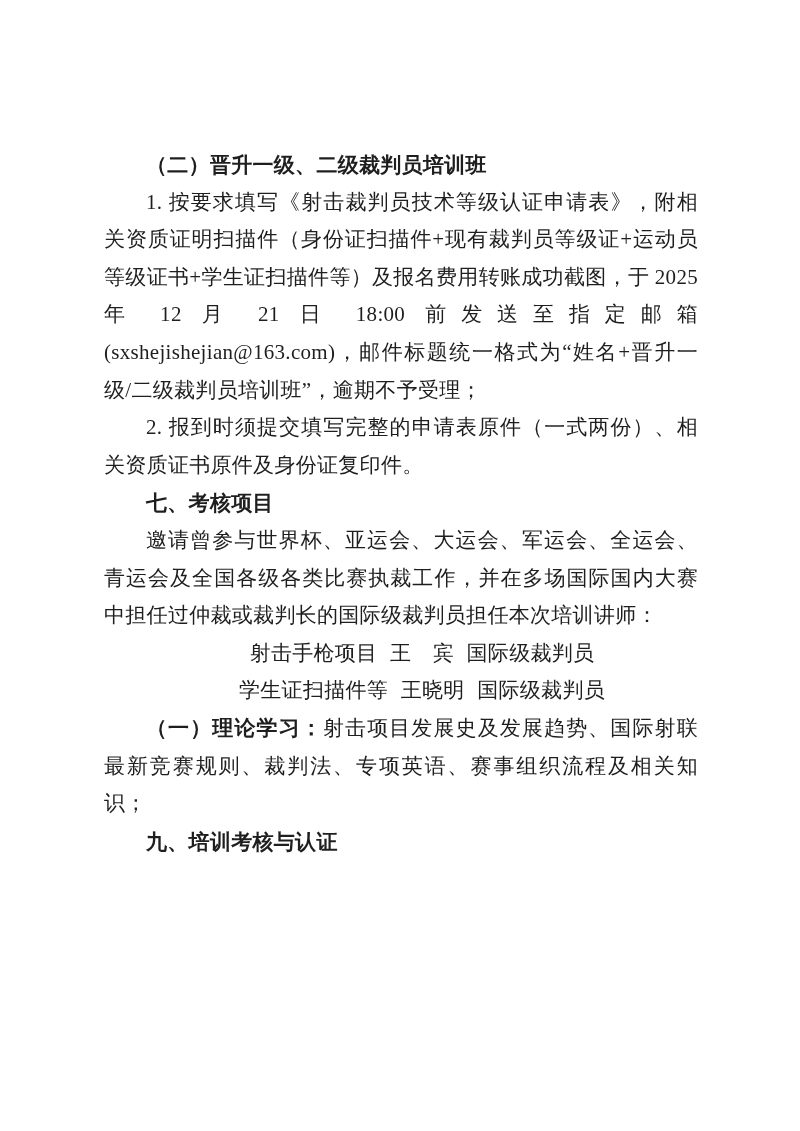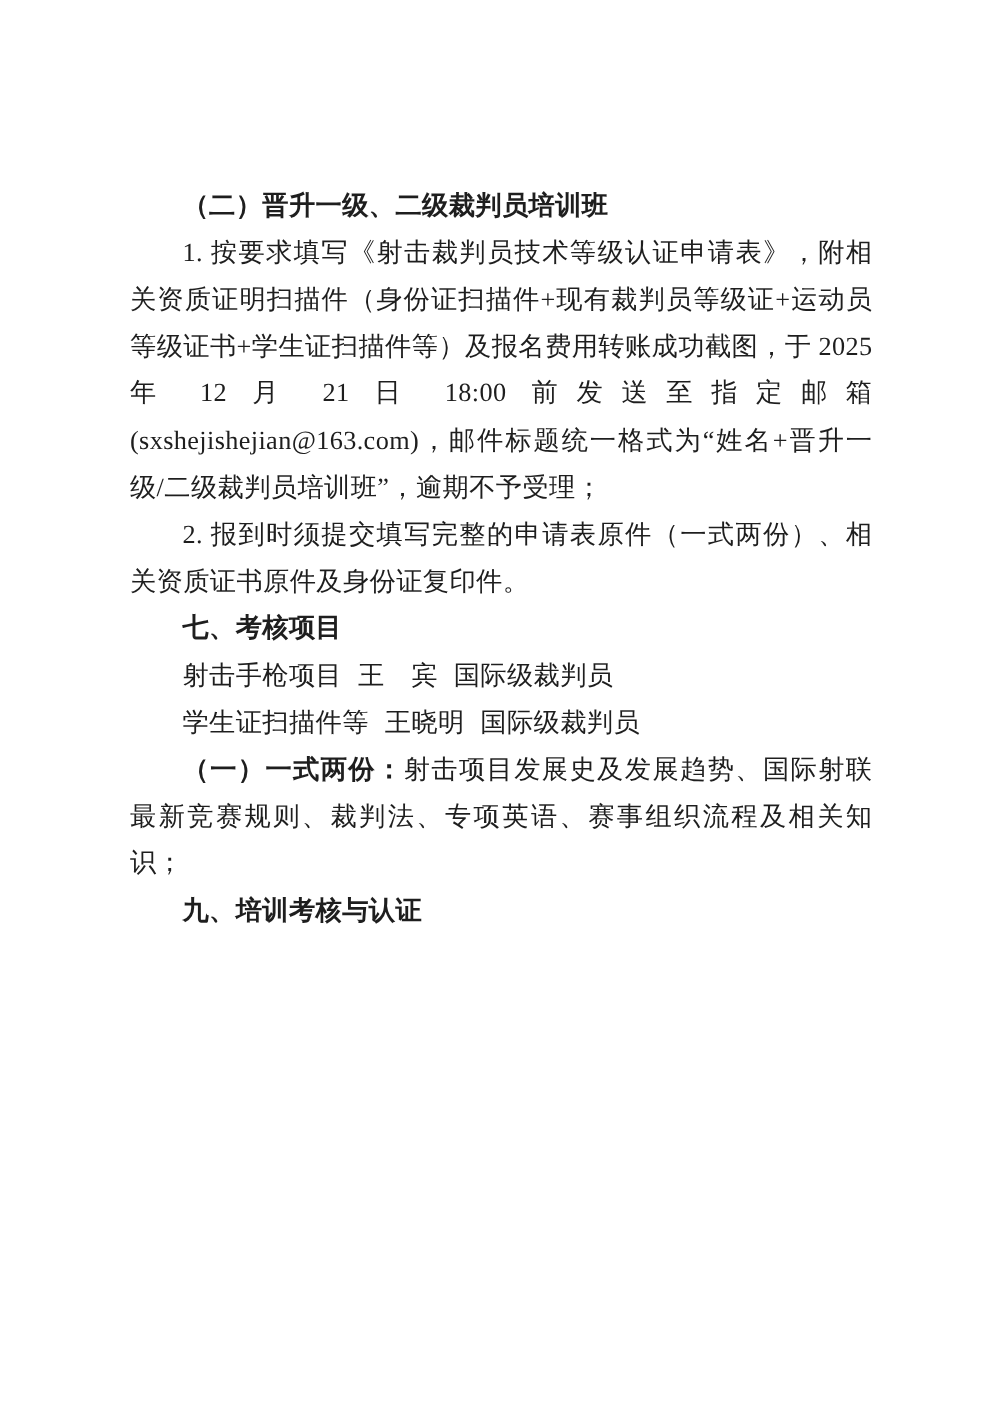--- a/index.html
+++ b/index.html
@@ -25,21 +25,21 @@
     overflow: hidden;
   }
   .doc p {
     margin: 0;
     text-indent: 2em;
     text-align: justify;
     text-justify: inter-character;
     letter-spacing: 0.3px;
   }
   .doc p.no-justify {
-    text-align: left;
+    text-align: center;
   }
   .heading {
     font-family: "Liberation Sans", "DejaVu Sans", sans-serif;
     font-weight: bold;
     text-align: center;
     letter-spacing: 0.5px;
   }
   .lead-bold {
     font-weight: bold;
   }
@@ -61,27 +61,28 @@
   <div class="doc">
 
     <p class="heading">（二）晋升一级、二级裁判员培训班</p>
 
     <p>1. 按要求填写《射击裁判员技术等级认证申请表》，附相关资质证明扫描件（身份证扫描件+现有裁判员等级证+运动员等级证书+学生证扫描件等）及报名费用转账成功截图，于 2025 年 12 月 21 日 18:00 前发送至指定邮箱(sxshejishejian@163.com)，邮件标题统一格式为“姓名+晋升一级/二级裁判员培训班”，逾期不予受理；</p>
 
     <p>2. 报到时须提交填写完整的申请表原件（一式两份）、相关资质证书原件及身份证复印件。</p>
 
     <p class="heading">七、考核项目</p>
 
+    <p>邀请曾参与世界杯、亚运会、大运会、军运会、全运会、青运会及全国各级各类比赛执裁工作，并在多场国际国内大赛中担任过仲裁或裁判长的国际级裁判员担任本次培训讲师：</p>
 
     <p class="no-justify instructor-row"><span class="seg">射击手枪项目</span><span class="gap"></span><span class="seg">王　宾</span><span class="gap"></span><span class="seg">国际级裁判员</span></p>
 
     <p class="no-justify instructor-row"><span class="seg">学生证扫描件等</span><span class="gap"></span><span class="seg">王晓明</span><span class="gap"></span><span class="seg">国际级裁判员</span></p>
 
 
 
-    <p><span class="lead-bold">（一）一式两份：</span><span>射击项目发展史及发展趋势、国际射联最新竞赛规则、裁判法、专项英语、赛事组织流程及相关知识；</span></p>
+    <p><span class="lead-bold">（一）理论学习：</span><span>射击项目发展史及发展趋势、国际射联最新竞赛规则、裁判法、专项英语、赛事组织流程及相关知识；</span></p>
 
 
     <p class="heading">九、培训考核与认证</p>
 
 
   </div>
 </div>
 
 </body></html>

